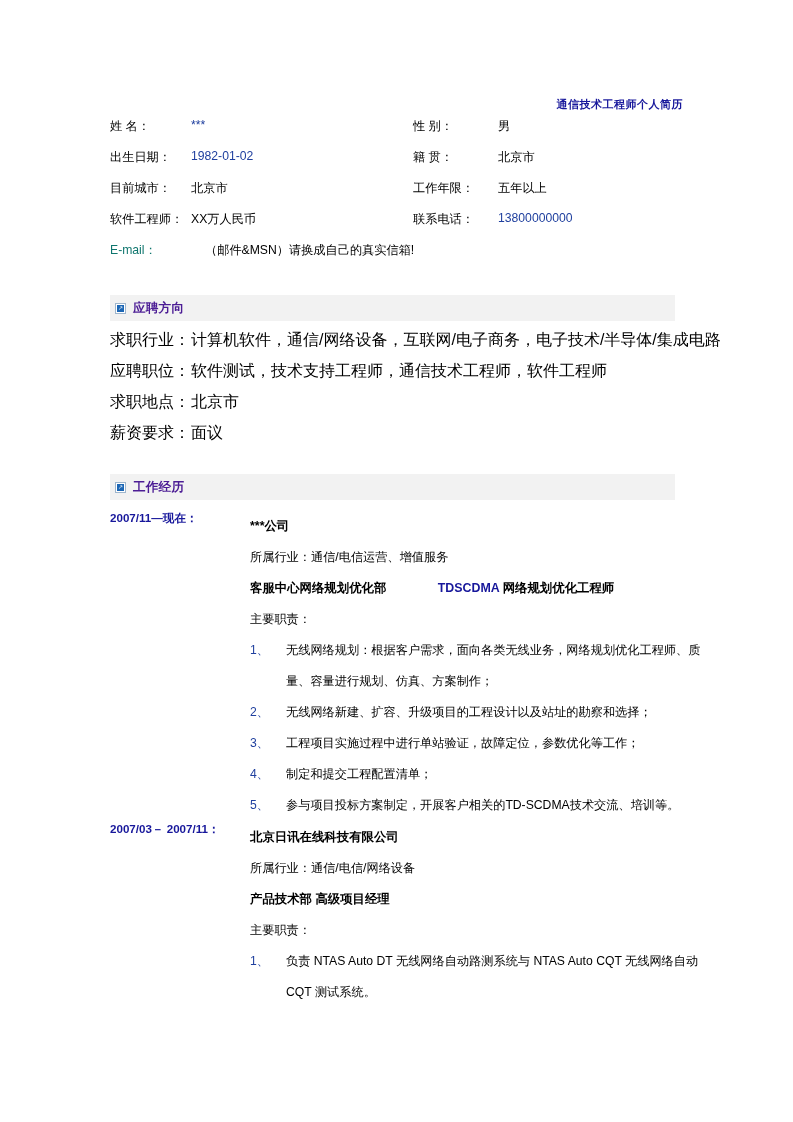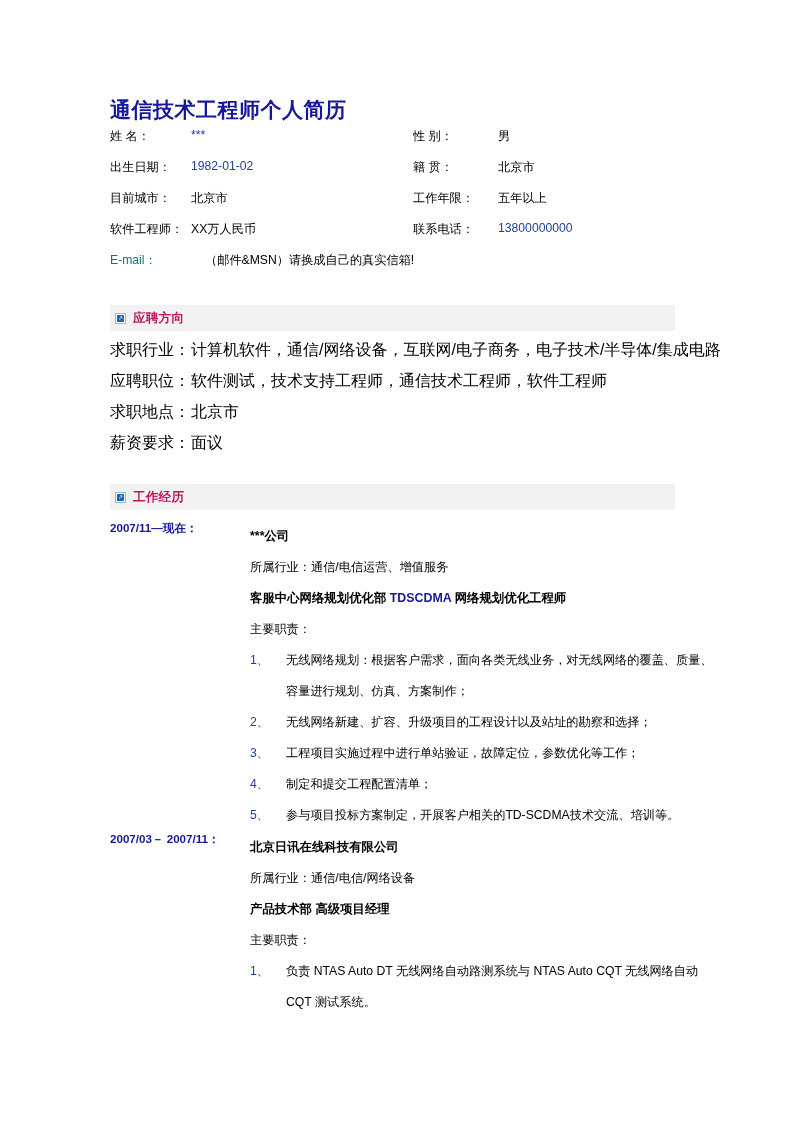--- a/index.html
+++ b/index.html
@@ -26,23 +26,23 @@
 
   .content {
     position: absolute;
     left: 110px;
     top: 0;
     width: 573px;
   }
 
   
   .doc-title {
-    text-align: left;
+    text-align: right;
     color: #17179b;
-    font-size: 21px;
+    font-size: 11px;
     font-weight: bold;
     letter-spacing: 0.5px;
     margin: 0;
     padding-top: 99px;
     line-height: 1;
   }
 
   
   .info-block {
     margin-top: 8px;
@@ -102,21 +102,21 @@
     position: absolute;
     left: 2px;
     top: 2px;
     width: 5px;
     height: 5px;
     color: #ffffff;
     font-size: 6px;
     line-height: 5px;
   }
   .section-title {
-    color: #be185d;
+    color: #4c1d95;
     font-size: 12.6px;
     font-weight: bold;
     letter-spacing: 0.2px;
   }
 
   
   .simple-row {
     position: relative;
     height: 31px;
     font-size: 16px;
@@ -149,21 +149,21 @@
   }
   .job-company {
     font-weight: bold;
     font-size: 12.4px;
   }
   .job-industry { font-size: 12.2px; }
   .job-position {
     font-weight: bold;
     font-size: 12.4px;
   }
-  .job-position .hl { color: #17179b; }
+  .job-position .hl { color: #17179b; margin-left: 48px; }
   .job-duty-head { font-size: 12.2px; }
 
   .duty-list {
     margin: 0;
     padding: 0;
     list-style: none;
   }
   .duty-item {
     position: relative;
     padding-left: 36px;
@@ -270,21 +270,21 @@
         </div>
         <div class="job-line job-industry">所属行业：通信/电信运营、增值服务</div>
         <div class="job-line job-position">
           <span>客服中心网络规划优化部 </span><span class="hl">TDSCDMA</span><span> 网络规划优化工程师</span>
         </div>
         <div class="job-line job-duty-head">主要职责：</div>
 
         <ul class="duty-list">
           <li class="duty-item wrap2">
             <span class="duty-num">1、</span>
-            <span class="duty-text">无线网络规划：根据客户需求，面向各类无线业务，对无线网络的覆盖、质量、容量进行规划、仿真、方案制作；</span>
+            <span class="duty-text">无线网络规划：根据客户需求，面向各类无线业务，网络规划优化工程师、质量、容量进行规划、仿真、方案制作；</span>
           </li>
           <li class="duty-item">
             <span class="duty-num">2、</span>
             <span class="duty-text">无线网络新建、扩容、升级项目的工程设计以及站址的勘察和选择；</span>
           </li>
           <li class="duty-item">
             <span class="duty-num">3、</span>
             <span class="duty-text">工程项目实施过程中进行单站验证，故障定位，参数优化等工作；</span>
           </li>
           <li class="duty-item">

